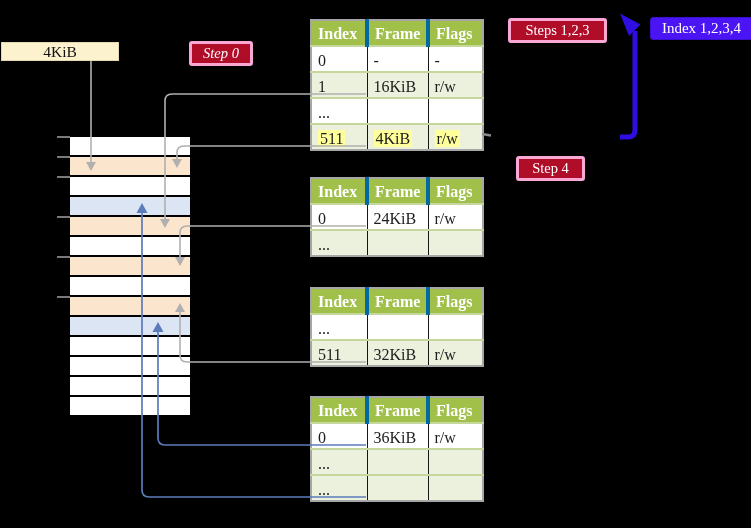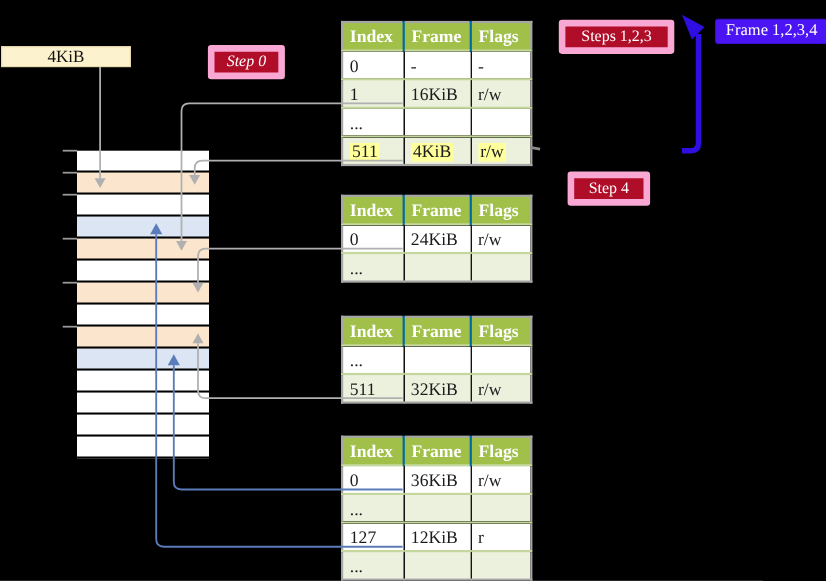--- a/index.html
+++ b/index.html
@@ -16,38 +16,38 @@
   .mem-blue{background:var(--mem-blue,#dbe5f3);}
   
   .ptable{
     position:absolute;border-collapse:collapse;table-layout:fixed;width:172px;z-index:2;
     border:2px solid var(--table-border-gray,#a6a6a6);
     font-size:16px;color:var(--table-text,#1c1c1c);
   }
   .ptable th{
     background:var(--header-green,#a0c04a);color:var(--header-text,#fff);
     font-weight:bold;text-align:left;height:26px;box-sizing:border-box;
-    padding:2px 0 0 6px;border-left:2px solid #0369a1;font-size:16px;
+    padding:2px 0 0 6px;border-left:4px solid #0369a1;font-size:16px;
   }
   .ptable th:first-child{border-left:none;}
   .ptable td{
     height:26px;box-sizing:border-box;padding:3px 0 0 6px;
     border-left:1px solid var(--column-separator-black,#111);
     border-top:2px solid var(--row-separator-green,#c6d79e);
     background:#fff;overflow:hidden;white-space:nowrap;
   }
   .ptable td:first-child{border-left:none;}
   .ptable tr.shade td{background:var(--row-shade-green,#ebf1dd);}
   .ptable .hl{background:var(--highlight-yellow,#ffff9c);padding:0 2px;}
   
   .badge{
     position:absolute;display:flex;align-items:center;justify-content:center;
     color:#fff;font-size:14.5px;border-radius:3px;z-index:3;line-height:1;
   }
-  .badge-red{background:var(--badge-crimson,#b00d29);border:6px solid #f9a8d4;}
+  .badge-red{background:var(--badge-crimson,#b00d29);border:3px solid #f9a8d4;}
   .badge-blue{background:var(--badge-blue-violet,#4a14f4);border:1px solid #3a0fd0;}
   #label4kib{
     position:absolute;left:1px;top:42px;width:118px;height:19px;z-index:3;
     background:var(--label-cream,#fdf2ce);border:1px solid #e6d9ad;box-sizing:border-box;
     display:flex;align-items:center;justify-content:center;
     color:#111;font-size:15.5px;line-height:1;
   }
   
   #overlay{position:absolute;left:0;top:0;z-index:5;pointer-events:none;}
   .gline{stroke:var(--connector-gray,#b0b0b0);stroke-width:1.6;fill:none;}
@@ -85,21 +85,21 @@
       <div class="mem-row mem-white"></div>
     </div>
 
   <div class="badge badge-red" style="left:189px;top:41px;width:58px;height:19px;font-style:italic;">
     <span>Step 0</span>
   </div>
   <div class="badge badge-red" style="left:508px;top:18px;width:93px;height:19px;">
     <span>Steps 1,2,3</span>
   </div>
   <div class="badge badge-blue" style="left:650px;top:17px;width:101px;height:21px;font-size:15px;">
-    <span>Frame 1,2,3,4</span>
+    <span>Index 1,2,3,4</span>
   </div>
   <div class="badge badge-red" style="left:516px;top:156px;width:63px;height:19px;">
     <span>Step 4</span>
   </div>
 
   <table class="ptable" style="left:310px;top:19px;">
     <colgroup>
         <col style="width:56px">
         <col style="width:61px">
         <col style="width:55px">
@@ -205,25 +205,20 @@
     <tbody>
       <tr>
         <td>0</td>
         <td>36KiB</td>
         <td>r/w</td>
       </tr>
       <tr class="shade">
         <td>...</td>
         <td></td>
         <td></td>
-      </tr>
-      <tr>
-        <td>127</td>
-        <td>12KiB</td>
-        <td>r</td>
       </tr>
       <tr class="shade">
         <td>...</td>
         <td></td>
         <td></td>
       </tr>
     </tbody>
   </table>
 
   <svg id="overlay" width="751" height="528" viewBox="0 0 751 528">

